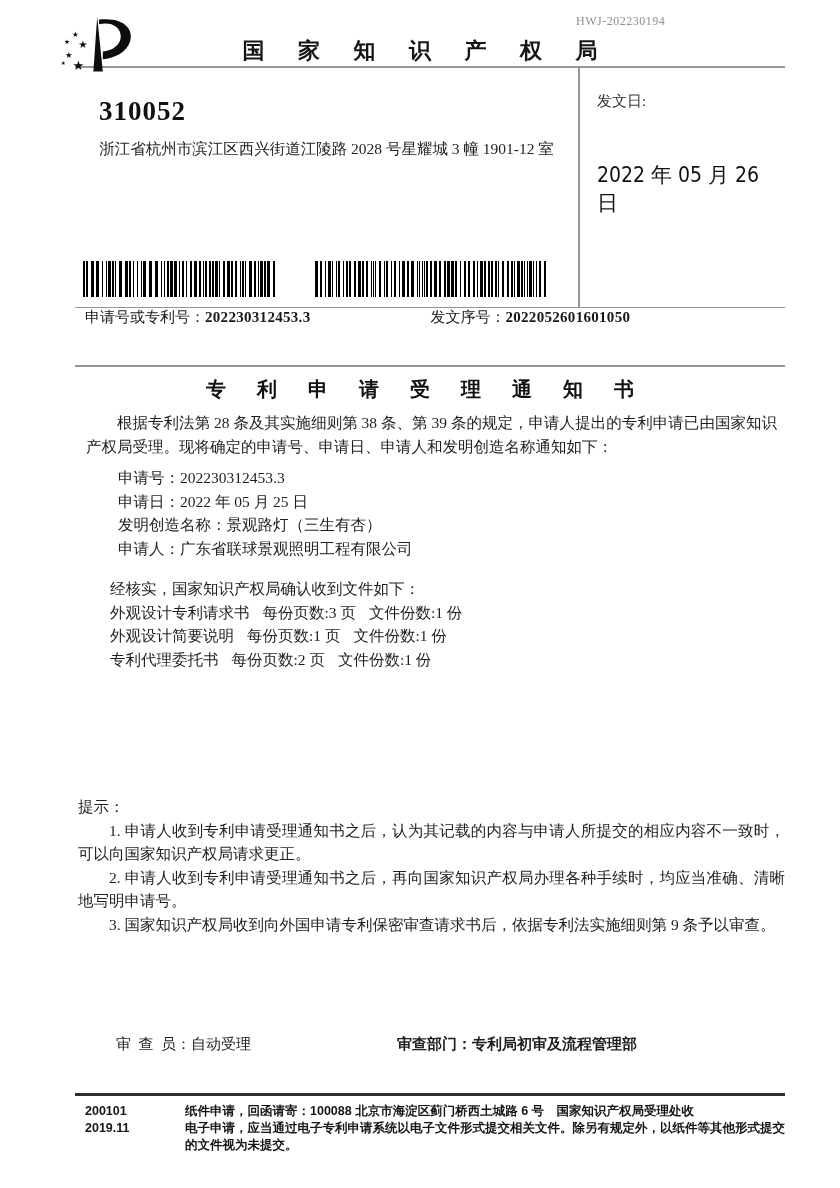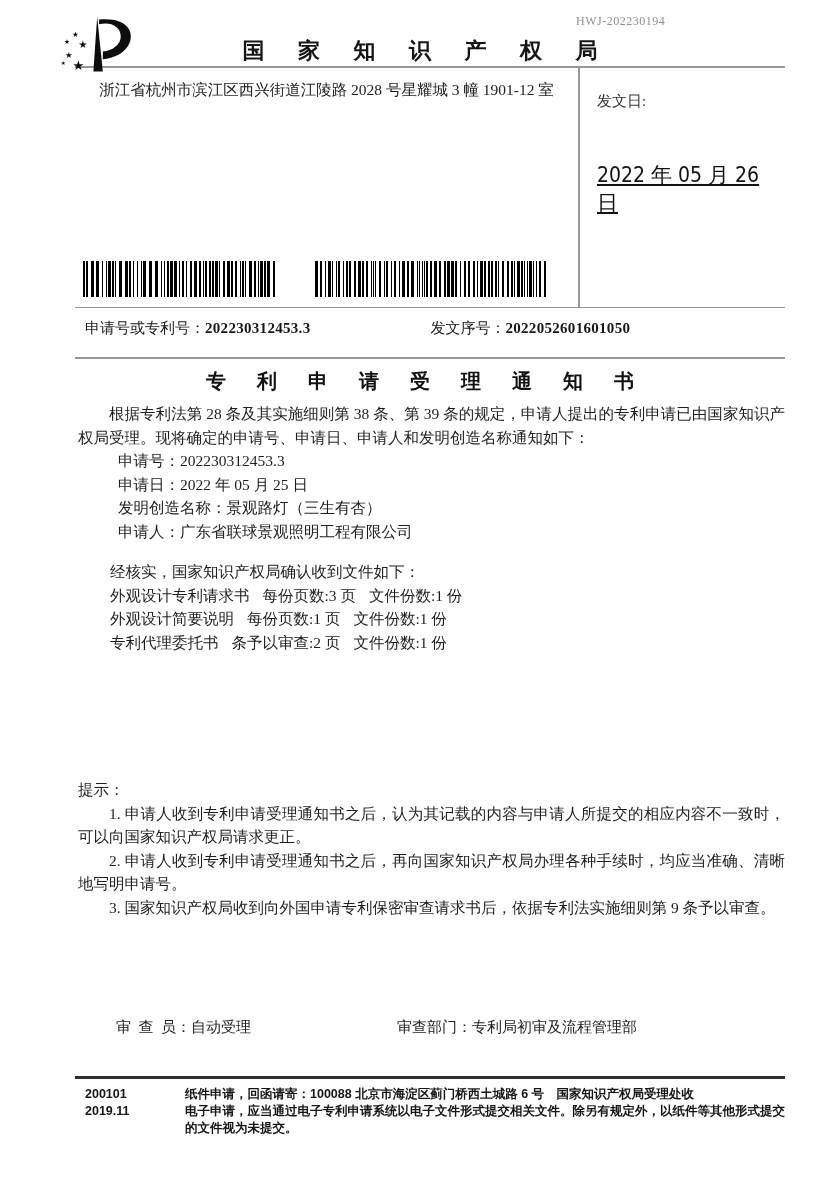--- a/index.html
+++ b/index.html
@@ -25,44 +25,44 @@
   
   .info{display:flex;margin:0 55px 0 75px;height:239px;}
   .info-left{width:503px;position:relative;}
   .postcode{margin:28px 0 0 24px;font-size:27px;font-weight:bold;letter-spacing:1px;color:#111;}
   .addr{margin-top:9px;text-align:center;font-size:15.5px;line-height:25px;color:#222;}
   .barcode-row{position:absolute;left:8px;bottom:10px;display:flex;gap:38px;}
   .barcode{height:36px;font-size:0;}
   .barcode i{display:inline-block;height:100%;background:#000;vertical-align:top;}
   .info-right{flex:1;border-left:2px solid #969696;padding-left:17px;}
   .issue-label{margin-top:24px;font-size:15px;color:#333;}
-  .issue-date{margin-top:50px;font-size:21px;color:#111;font-family:"DejaVu Sans","Liberation Sans",sans-serif;font-stretch:condensed;letter-spacing:0px;text-decoration:underline;}
+  .issue-date{margin-top:50px;font-size:21px;color:#111;font-family:"DejaVu Sans","Liberation Sans",sans-serif;font-stretch:condensed;letter-spacing:0px;}
   
-  .numrow{display:flex;align-items:center;margin:0 55px 8px 75px;height:41px;font-size:15px;color:#181818;}
+  .numrow{display:flex;align-items:flex-start;margin:0 55px 16px 75px;height:41px;font-size:15px;color:#181818;}
   .numrow .grp{padding-left:10px;}
   .numrow .g2{margin-left:110px;}
   .numrow b{font-size:15px;letter-spacing:.3px;}
   
   .notice-title{
     margin:9px 0 0;text-align:center;font-size:20px;font-weight:bold;
     letter-spacing:13px;text-indent:13px;color:#111;
   }
   
   .bodytext{margin:7px 55px 0 78px;font-size:15.5px;line-height:23.5px;color:#1e1e1e;}
-  .intro{margin:0;text-align:justify;text-indent:2em;}
+  .intro{margin:8px;text-align:justify;text-indent:2em;}
   .fields{margin-left:40px;}
   .field{white-space:pre;}
   .confirm{margin:17px 0 0 32px;}
   .docs{margin-left:32px;}
   .doc span{margin-right:13px;}
   .hintblock{margin-top:124px;}
   .hint{text-align:justify;text-indent:2em;}
   .signoff{display:flex;margin-top:97px;font-size:15px;white-space:pre;}
   .signoff .s-left{margin-left:38px;}
-  .signoff .s-right{margin-left:146px;}
+  .signoff .s-right{margin-left:146px;font-weight:bold;}
   
   .footer-rule{margin:36px 55px 0 75px;border-top:3px solid #2e2e2e;height:0;}
   .footer-rows{
     margin:7px 55px 0 85px;
     font-family:"Liberation Sans","DejaVu Sans",sans-serif;
     font-size:12.5px;line-height:17px;font-weight:600;color:#161616;
   }
   .footer-row{display:grid;grid-template-columns:100px 1fr;}
   .footer-row .ftext{text-align:justify;}
 </style>
@@ -83,20 +83,21 @@
     <text x="19" y="26" font-size="8" text-anchor="middle" fill="#0d0d0d">★</text>
     <text x="6" y="56" font-size="6" text-anchor="middle" fill="#0d0d0d">★</text>
   </svg>
 
   <h1 class="header-title">国 家 知 识 产 权 局</h1>
 
   <div class="rule"></div>
 
   <section class="info">
     <div class="info-left">
+      <div class="postcode">310052</div>
       <div class="addr">
         <div>浙江省杭州市滨江区西兴街道江陵路 2028 号星耀城 3 幢 1901-12 室</div>
       </div>
       <div class="barcode-row">
         <div class="barcode" style="width: 194px;"><i style="width:2px;margin-right:1px"></i><i style="width:2px;margin-right:3px"></i><i style="width:3px;margin-right:2px"></i><i style="width:3px;margin-right:3px"></i><i style="width:1px;margin-right:3px"></i><i style="width:1px;margin-right:1px"></i><i style="width:3px;margin-right:1px"></i><i style="width:2px;margin-right:1px"></i><i style="width:1px;margin-right:3px"></i><i style="width:3px;margin-right:3px"></i><i style="width:3px;margin-right:1px"></i><i style="width:2px;margin-right:2px"></i><i style="width:1px;margin-right:3px"></i><i style="width:1px;margin-right:3px"></i><i style="width:1px;margin-right:1px"></i><i style="width:3px;margin-right:3px"></i><i style="width:3px;margin-right:3px"></i><i style="width:3px;margin-right:3px"></i><i style="width:1px;margin-right:2px"></i><i style="width:1px;margin-right:2px"></i><i style="width:2px;margin-right:1px"></i><i style="width:3px;margin-right:1px"></i><i style="width:3px;margin-right:2px"></i><i style="width:1px;margin-right:2px"></i><i style="width:2px;margin-right:2px"></i><i style="width:1px;margin-right:3px"></i><i style="width:2px;margin-right:2px"></i><i style="width:3px;margin-right:2px"></i><i style="width:2px;margin-right:2px"></i><i style="width:1px;margin-right:1px"></i><i style="width:2px;margin-right:2px"></i><i style="width:2px;margin-right:1px"></i><i style="width:2px;margin-right:1px"></i><i style="width:3px;margin-right:1px"></i><i style="width:1px;margin-right:3px"></i><i style="width:2px;margin-right:2px"></i><i style="width:3px;margin-right:1px"></i><i style="width:2px;margin-right:2px"></i><i style="width:2px;margin-right:3px"></i><i style="width:1px;margin-right:1px"></i><i style="width:2px;margin-right:1px"></i><i style="width:1px;margin-right:3px"></i><i style="width:3px;margin-right:2px"></i><i style="width:2px;margin-right:2px"></i><i style="width:1px;margin-right:1px"></i><i style="width:3px;margin-right:1px"></i><i style="width:2px;margin-right:1px"></i><i style="width:3px;margin-right:3px"></i><i style="width:2px"></i></div>
         <div class="barcode" style="width: 232px;"><i style="width:3px;margin-right:2px"></i><i style="width:2px;margin-right:3px"></i><i style="width:1px;margin-right:2px"></i><i style="width:3px;margin-right:1px"></i><i style="width:1px;margin-right:3px"></i><i style="width:1px;margin-right:1px"></i><i style="width:2px;margin-right:3px"></i><i style="width:1px;margin-right:2px"></i><i style="width:2px;margin-right:1px"></i><i style="width:2px;margin-right:3px"></i><i style="width:2px;margin-right:2px"></i><i style="width:3px;margin-right:1px"></i><i style="width:2px;margin-right:2px"></i><i style="width:2px;margin-right:3px"></i><i style="width:1px;margin-right:1px"></i><i style="width:1px;margin-right:1px"></i><i style="width:1px;margin-right:3px"></i><i style="width:2px;margin-right:3px"></i><i style="width:1px;margin-right:1px"></i><i style="width:2px;margin-right:3px"></i><i style="width:1px;margin-right:2px"></i><i style="width:2px;margin-right:3px"></i><i style="width:1px;margin-right:2px"></i><i style="width:3px;margin-right:2px"></i><i style="width:2px;margin-right:2px"></i><i style="width:3px;margin-right:3px"></i><i style="width:1px;margin-right:1px"></i><i style="width:1px;margin-right:2px"></i><i style="width:1px;margin-right:1px"></i><i style="width:1px;margin-right:1px"></i><i style="width:2px;margin-right:2px"></i><i style="width:2px;margin-right:2px"></i><i style="width:3px;margin-right:2px"></i><i style="width:2px;margin-right:3px"></i><i style="width:2px;margin-right:1px"></i><i style="width:3px;margin-right:1px"></i><i style="width:3px;margin-right:1px"></i><i style="width:2px;margin-right:3px"></i><i style="width:1px;margin-right:3px"></i><i style="width:2px;margin-right:2px"></i><i style="width:2px;margin-right:3px"></i><i style="width:2px;margin-right:2px"></i><i style="width:1px;margin-right:2px"></i><i style="width:3px;margin-right:1px"></i><i style="width:2px;margin-right:2px"></i><i style="width:2px;margin-right:1px"></i><i style="width:2px;margin-right:2px"></i><i style="width:2px;margin-right:1px"></i><i style="width:1px;margin-right:3px"></i><i style="width:2px;margin-right:3px"></i><i style="width:2px;margin-right:2px"></i><i style="width:2px;margin-right:1px"></i><i style="width:1px;margin-right:2px"></i><i style="width:3px;margin-right:1px"></i><i style="width:2px;margin-right:1px"></i><i style="width:1px;margin-right:2px"></i><i style="width:1px;margin-right:1px"></i><i style="width:3px;margin-right:1px"></i><i style="width:1px;margin-right:2px"></i><i style="width:1px;margin-right:2px"></i><i style="width:2px;margin-right:3px"></i><i style="width:2px"></i></div>
       </div>
     </div>
     <div class="info-right">
       <div class="issue-label">发文日:</div>
@@ -123,21 +124,21 @@
       <div class="field"><span>申请日：</span><span>2022 年 05 月 25 日</span></div>
       <div class="field"><span>发明创造名称：</span><span>景观路灯（三生有杏）</span></div>
       <div class="field"><span>申请人：</span><span>广东省联球景观照明工程有限公司</span></div>
     </div>
 
     <p class="confirm">经核实，国家知识产权局确认收到文件如下：</p>
 
     <div class="docs">
       <div class="doc"><span>外观设计专利请求书</span><span>每份页数:3 页</span><span>文件份数:1 份</span></div>
       <div class="doc"><span>外观设计简要说明</span><span>每份页数:1 页</span><span>文件份数:1 份</span></div>
-      <div class="doc"><span>专利代理委托书</span><span>条予以审查:2 页</span><span>文件份数:1 份</span></div>
+      <div class="doc"><span>专利代理委托书</span><span>每份页数:2 页</span><span>文件份数:1 份</span></div>
     </div>
 
     <div class="hintblock">
       <div class="hint-title">提示：</div>
       <div class="hint">1. 申请人收到专利申请受理通知书之后，认为其记载的内容与申请人所提交的相应内容不一致时，可以向国家知识产权局请求更正。</div>
       <div class="hint">2. 申请人收到专利申请受理通知书之后，再向国家知识产权局办理各种手续时，均应当准确、清晰地写明申请号。</div>
       <div class="hint">3. 国家知识产权局收到向外国申请专利保密审查请求书后，依据专利法实施细则第 9 条予以审查。</div>
     </div>
 
     <div class="signoff">

